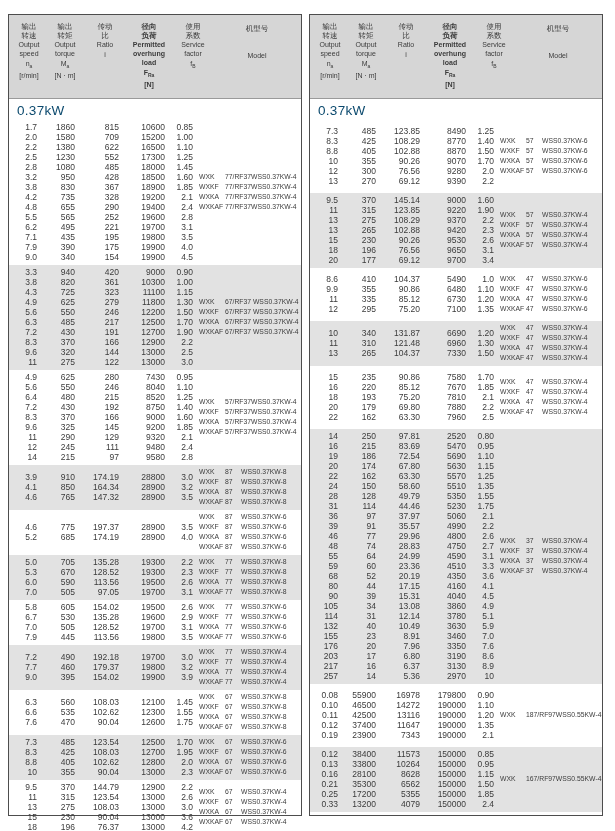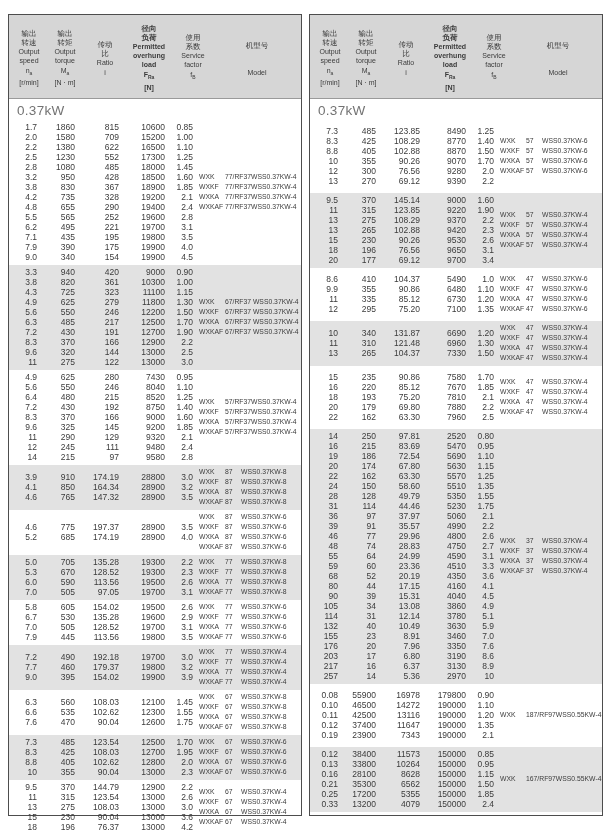--- a/index.html
+++ b/index.html
@@ -8,34 +8,34 @@
     font-family:"Liberation Sans","DejaVu Sans",sans-serif;
     color:#3b3b3b;overflow:hidden;
   }
   .page{display:flex;gap:7px;padding:14px 8px 6px 8px;}
   .box{
     width:294px;height:802px;border:1px solid var(--border,#4d4d4d);
     background:#fff;box-sizing:border-box;display:flex;flex-direction:column;
   }
   .header{
     background:var(--header-bg,#d6d6d6);
-    display:flex;align-items:center;
+    display:flex;align-items:flex-start;
     padding:7px 0 4px 4px;min-height:72px;
     border-bottom:1px solid #9a9a9a;
   }
   .hcol{text-align:center;font-size:7px;line-height:9px;}
   .hcol .zh{font-size:7.5px;white-space:pre-line;}
   .hcol .en{white-space:pre-line;}
   .hcol .sym{margin-top:1px;}
   .hcol sub{font-size:5px;}
   .h0{width:32px;}.h1{width:40px;}.h2{width:40px;}.h3{width:48px;font-weight:bold;}.h4{width:40px;}
   .h5{flex:1;padding-top:2px;}
   .h5 .en{margin-top:18px;}
   .tbody{flex:1;display:flex;flex-direction:column;justify-content:space-between;padding-bottom:3px;}
-  .section-title{font-size:13.5px;color:#737373;padding:4px 0 2px 8px;letter-spacing:0.3px;}
+  .section-title{font-size:13.5px;color:#0c4a6e;padding:4px 0 2px 8px;letter-spacing:0.3px;}
   .block{display:flex;align-items:center;padding:2px 0 3px 0;}
   .block.gray{background:var(--stripe,#e2e2e2);}
   .rows{width:186px;}
   .row{display:grid;grid-template-columns:30px 38px 44px 46px 28px;}
   .cell{font-size:8.5px;line-height:10px;text-align:right;padding-right:2px;white-space:nowrap;}
   .models{flex:1;display:flex;flex-direction:column;justify-content:center;padding-left:4px;}
   .mline{display:flex;font-size:6.8px;line-height:10px;white-space:nowrap;}
   .mline .p1{width:26px;}
   .mline .p2{width:16px;}
   .mline .p3{flex:1;}

